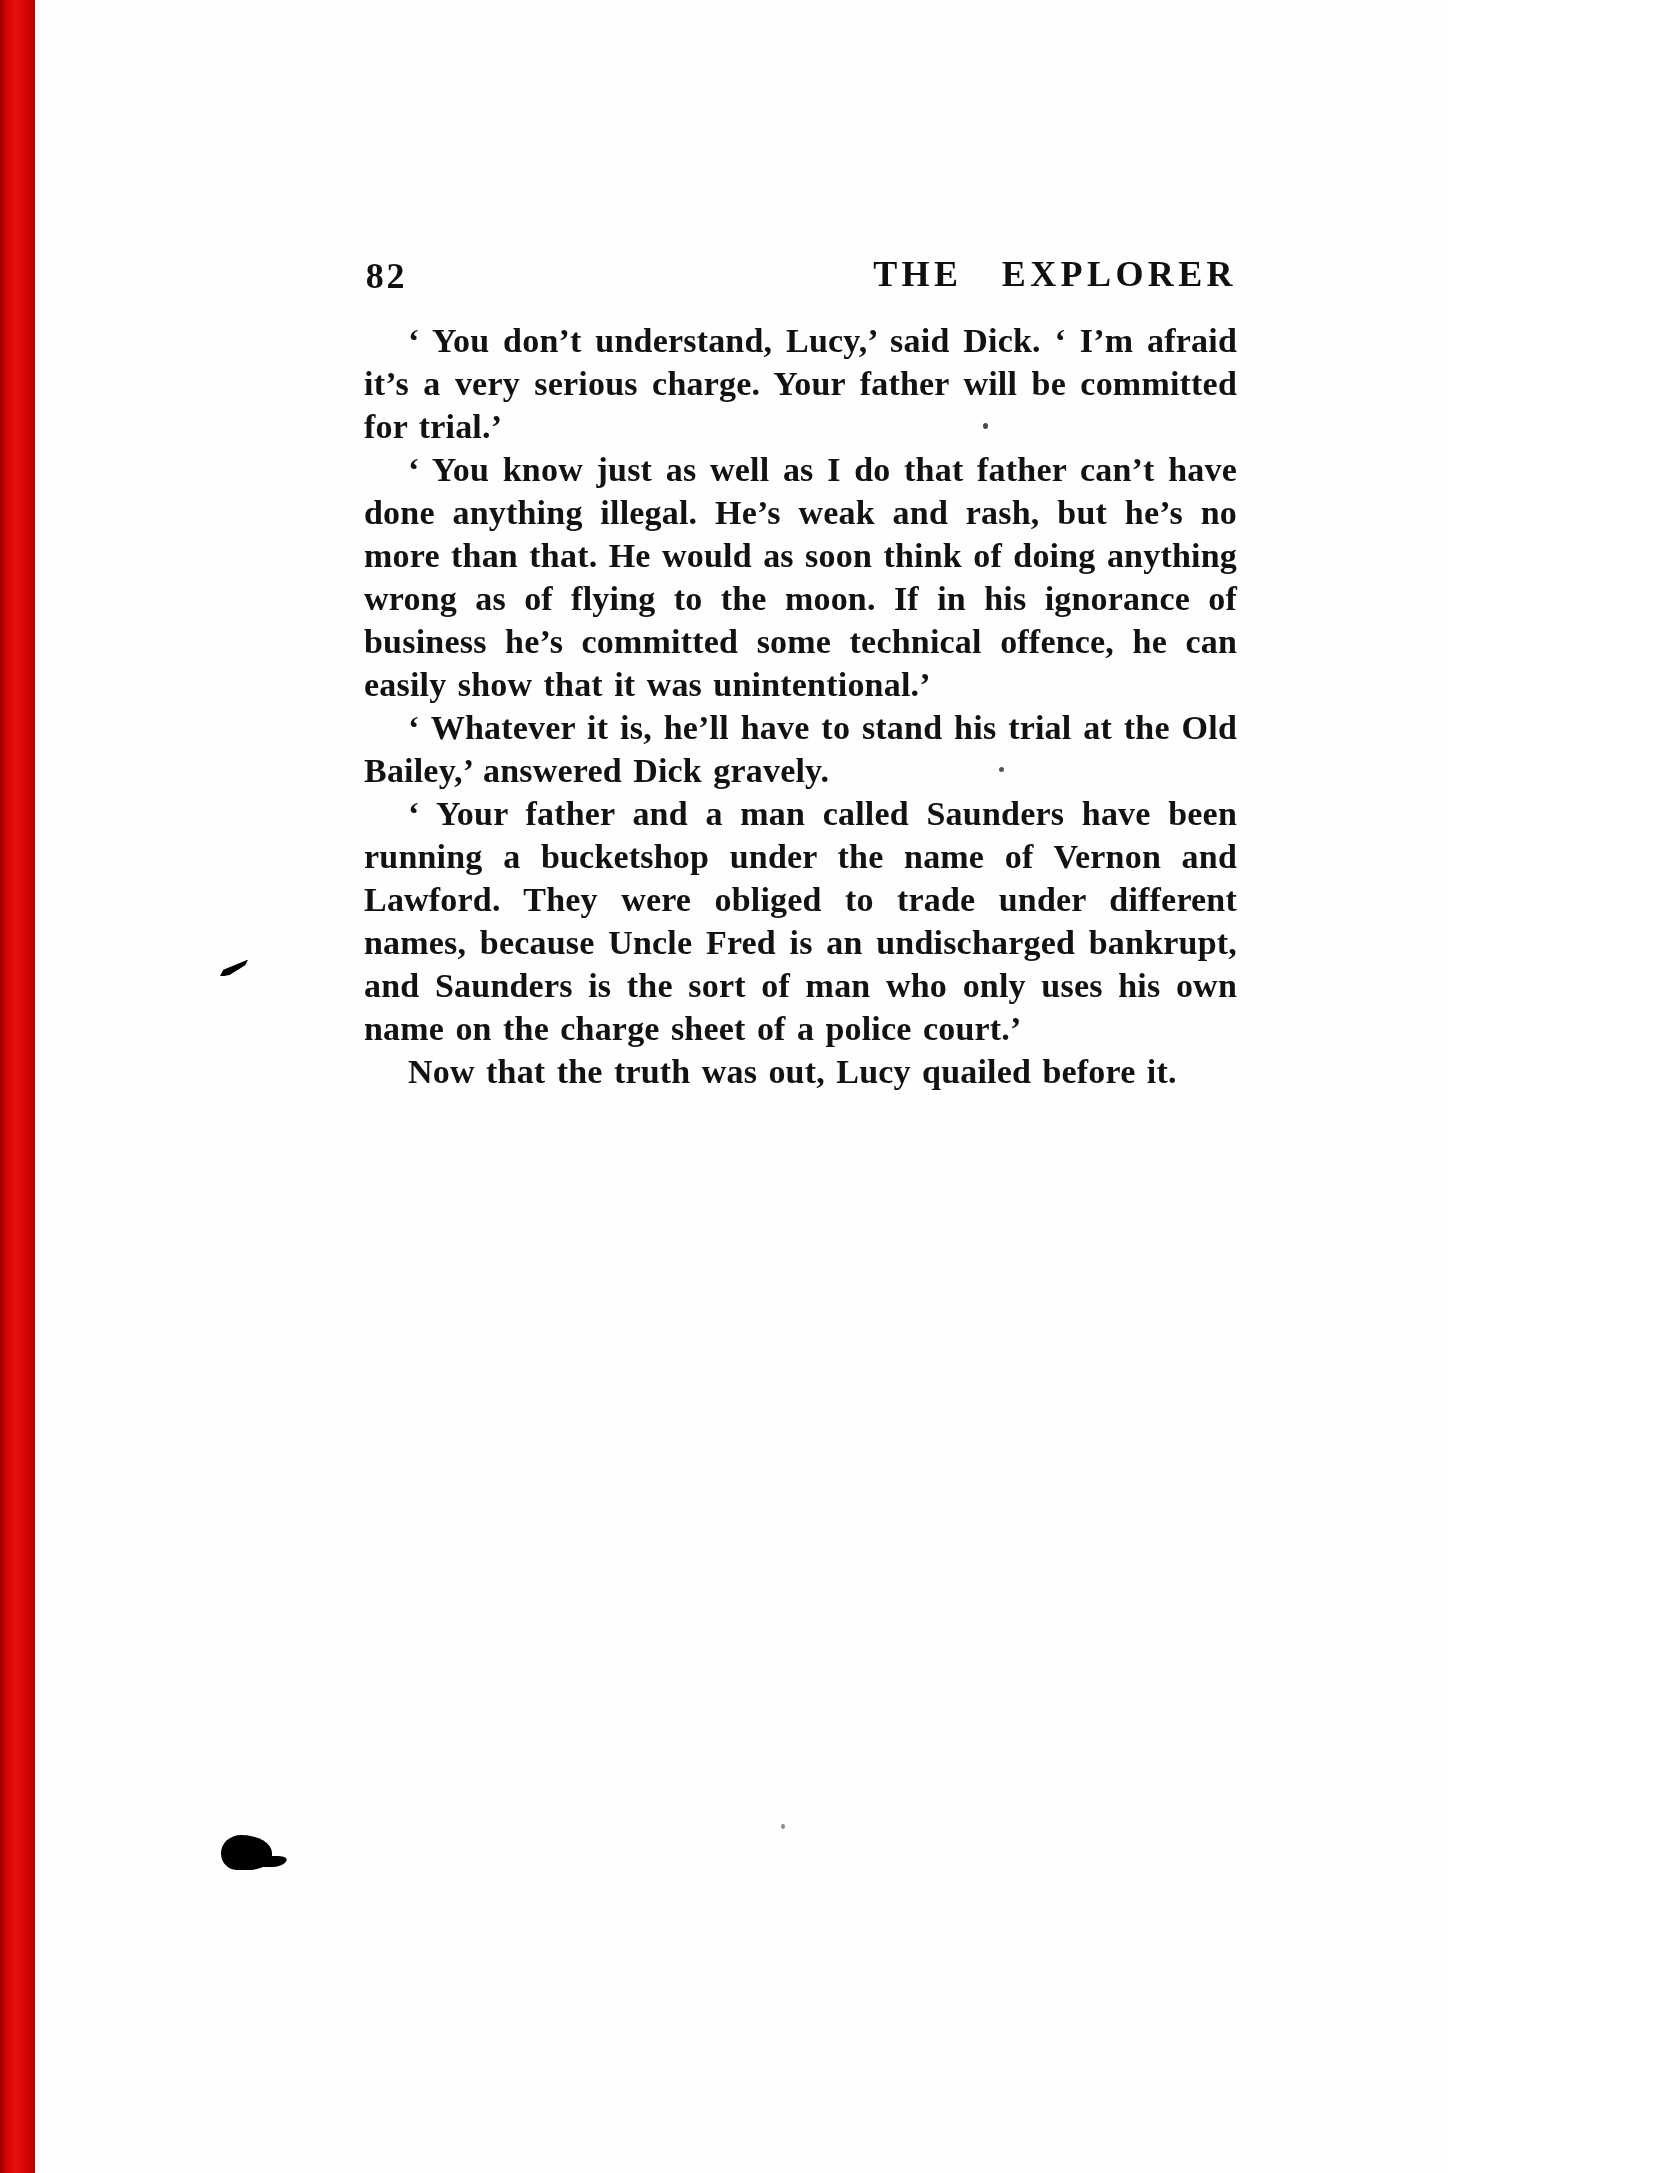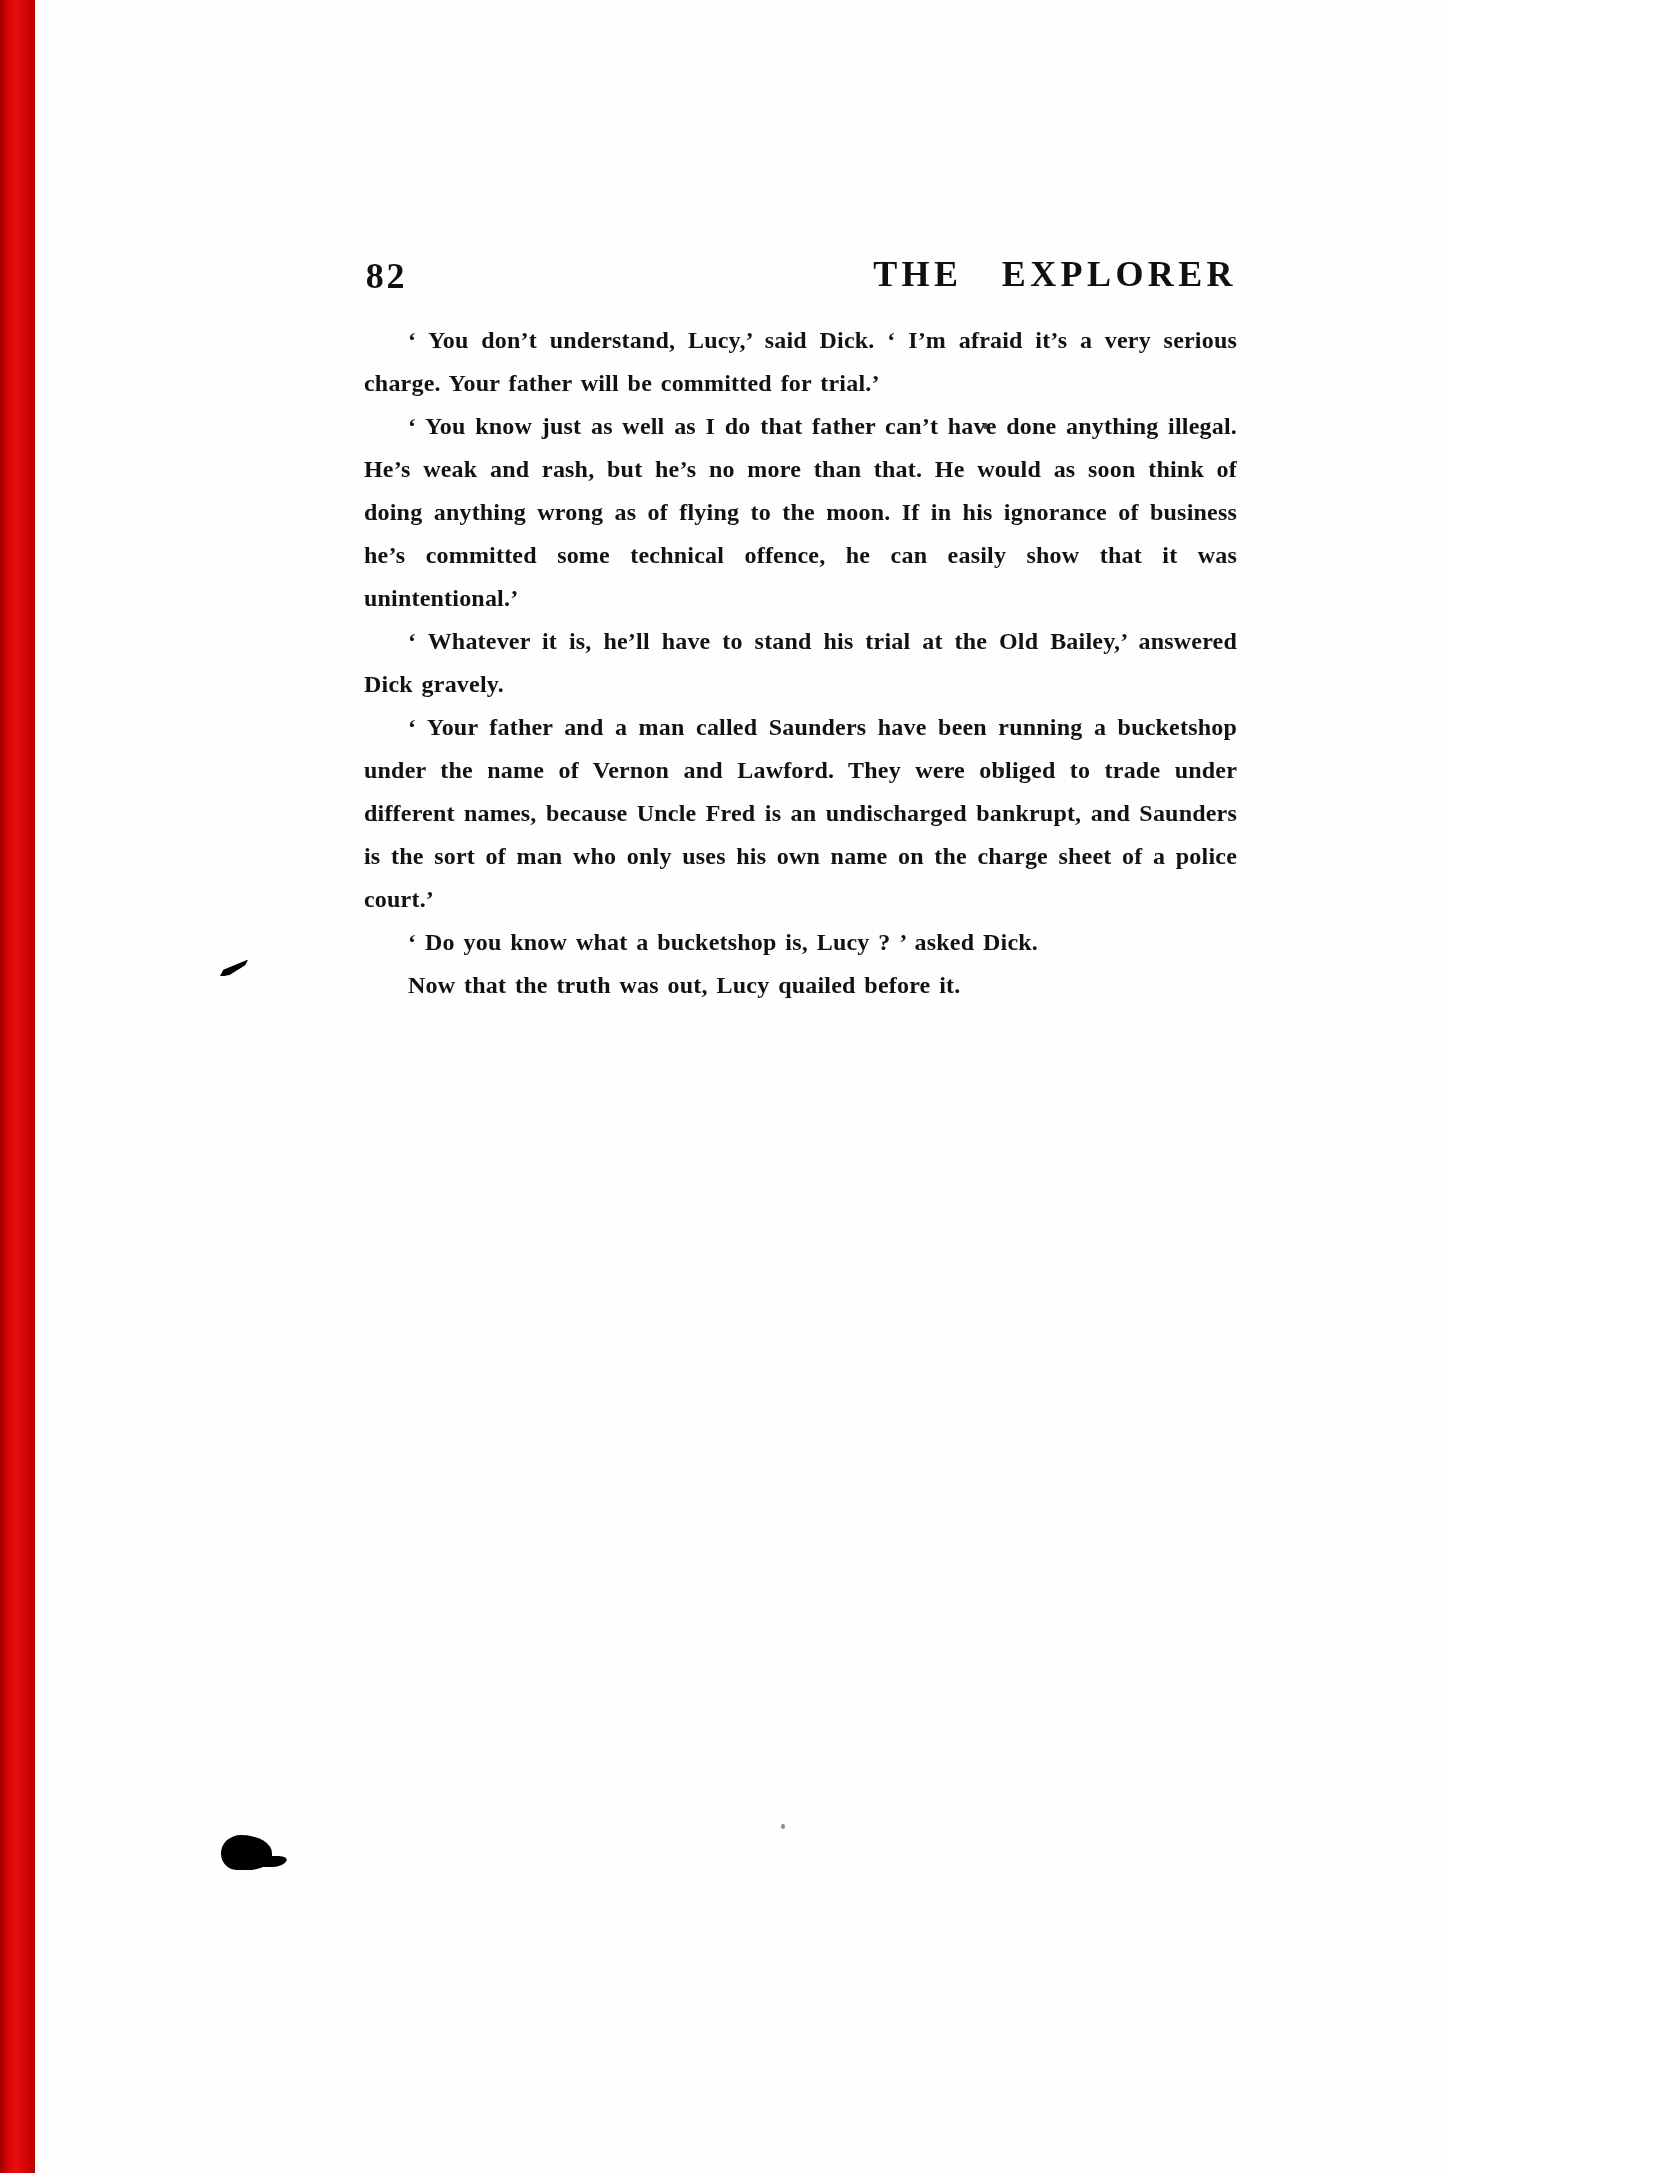--- a/index.html
+++ b/index.html
@@ -59,21 +59,21 @@
 
   .running-title {
     text-align: right;
     font-size: 36px;
     font-weight: bold;
     letter-spacing: 4.4px;
     word-spacing: 26px;
   }
 
   .text-block p {
-    font-size: 24px;
+    font-size: 34px;
     line-height: 43px;
     font-weight: 600;
     text-align: justify;
     text-indent: 44px;
     word-spacing: 2.6px;
     letter-spacing: 0.2px;
     color: #121212;
   }
 
   
@@ -131,21 +131,20 @@
     <div class="page-header">
       <span class="page-number">82</span>
       <div class="running-title">THE  EXPLORER</div>
     </div>
 
     <div class="text-block">
       <p>‘ You don’t understand, Lucy,’ said Dick. ‘ I’m afraid it’s a very serious charge. Your father will be committed for trial.’</p>
       <p>‘ You know just as well as I do that father can’t have done anything illegal. He’s weak and rash, but he’s no more than that. He would as soon think of doing anything wrong as of flying to the moon. If in his ignorance of business he’s committed some technical offence, he can easily show that it was unintentional.’</p>
       <p>‘ Whatever it is, he’ll have to stand his trial at the Old Bailey,’ answered Dick gravely.</p>
       <p>‘ Your father and a man called Saunders have been running a bucketshop under the name of Vernon and Lawford. They were obliged to trade under different names, because Uncle Fred is an undischarged bankrupt, and Saunders is the sort of man who only uses his own name on the charge sheet of a police court.’</p>
-      <p>‘ Do you know what a bucketshop is, Lucy ? ’ asked Dick.</p>
       <p>Now that the truth was out, Lucy quailed before it.</p>
     </div>
 
   </div>
 
   <div class="pen-mark"></div>
   <div class="ink-blot"></div>
 
   <div class="speck speck-1"></div>
   <div class="speck speck-2"></div>

